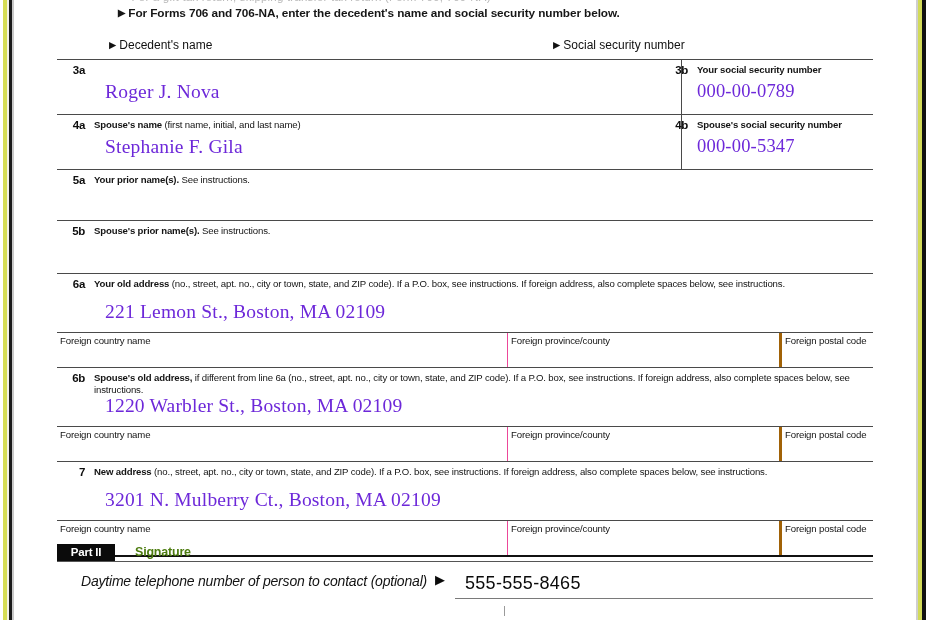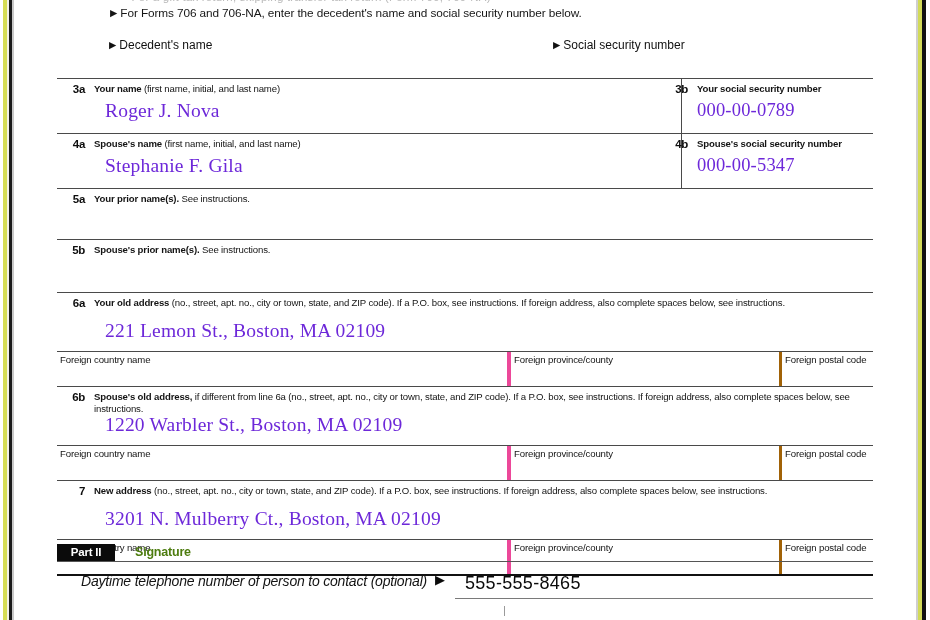--- a/index.html
+++ b/index.html
@@ -38,34 +38,34 @@
   
   .top-clip{
     position:absolute;left:0;top:0;width:100%;height:5px;
     overflow:hidden;
   }
   .top-clip .ghost{
     position:absolute;left:110px;top:-9px;
     font-size:11.5px;color:#b9b9b9;white-space:nowrap;letter-spacing:.2px;
   }
   .instr-706{
-    position:absolute;left:96px;top:6px;
-    font-size:11.8px;color:#161616;white-space:nowrap;letter-spacing:-0.1px;
+    position:absolute;left:104px;top:6px;
+    font-size:11.8px;color:#161616;white-space:nowrap;letter-spacing:-0.1px;font-weight:bold;
   }
   .arrow{font-size:9.5px;vertical-align:1px;margin-right:3px;letter-spacing:0;}
 
   
   .ptr-row{position:absolute;left:0;top:38px;width:100%;height:18px;}
   .ptr{position:absolute;font-size:12px;color:#111;white-space:nowrap;}
   .ptr.dec{left:95px;top:0;}
   .ptr.ssn{left:497px;top:0;margin-left:42px;}
 
   
   .tbl{
-    position:absolute;left:43px;top:59px;width:816px;margin-top:19px;
+    position:absolute;left:43px;top:59px;width:816px;
   }
   .rule{height:0;border-top:1.5px solid #4a4a4a;}
   .rule.dark{border-top:2px solid #111;}
 
   .row{position:relative;}
   .row .vdiv{
     position:absolute;top:0;bottom:0;left:624px;width:1px;background:#4a4a4a;
   }
 
   .lineno{
@@ -87,21 +87,21 @@
   }
   .entry.r{left:640px;font-size:18.5px;}
 
   
   .fgn{position:relative;height:34px;border-top:1px solid #4a4a4a;}
   .fgn .cell{
     position:absolute;top:0;bottom:0;
     font-size:9.6px;color:#141414;padding:2px 0 0 3px;letter-spacing:-0.15px;
   }
   .fgn .c1{left:0;width:450px;}
-  .fgn .c2{left:450px;width:272px;border-left:4px solid #ec4899;}
+  .fgn .c2{left:450px;width:272px;border-left:1px solid #ec4899;}
   .fgn .c3{left:722px;right:0;border-left:3px solid #a16207;}
 
   
   .partbar{position:absolute;left:43px;top:544px;width:816px;height:17px;}
   .partbox{
     position:absolute;left:0;top:0;width:58px;height:17px;
     background:#0b0b0b;color:#ffffff;
     font-size:11.5px;font-weight:bold;text-align:center;line-height:17px;
     letter-spacing:-0.2px;
   }
@@ -165,21 +165,20 @@
     </div>
   </div>
 
   <div class="tbl">
 
     <div class="rule"></div>
 
     <div class="row" style="height:54px;">
       <div class="vdiv"></div>
       <div class="lineno">3a</div>
-      <div class="caption"><b>Your name</b><span> (first name, initial, and last name)</span></div>
       <div class="entry" style="top:21px;">Roger J. Nova</div>
       <div class="lineno r">3b</div>
       <div class="caption r"><b>Your social security number</b></div>
       <div class="entry r" style="top:21px;">000-00-0789</div>
     </div>
 
     <div class="rule"></div>
 
     <div class="row" style="height:54px;">
       <div class="vdiv"></div>

